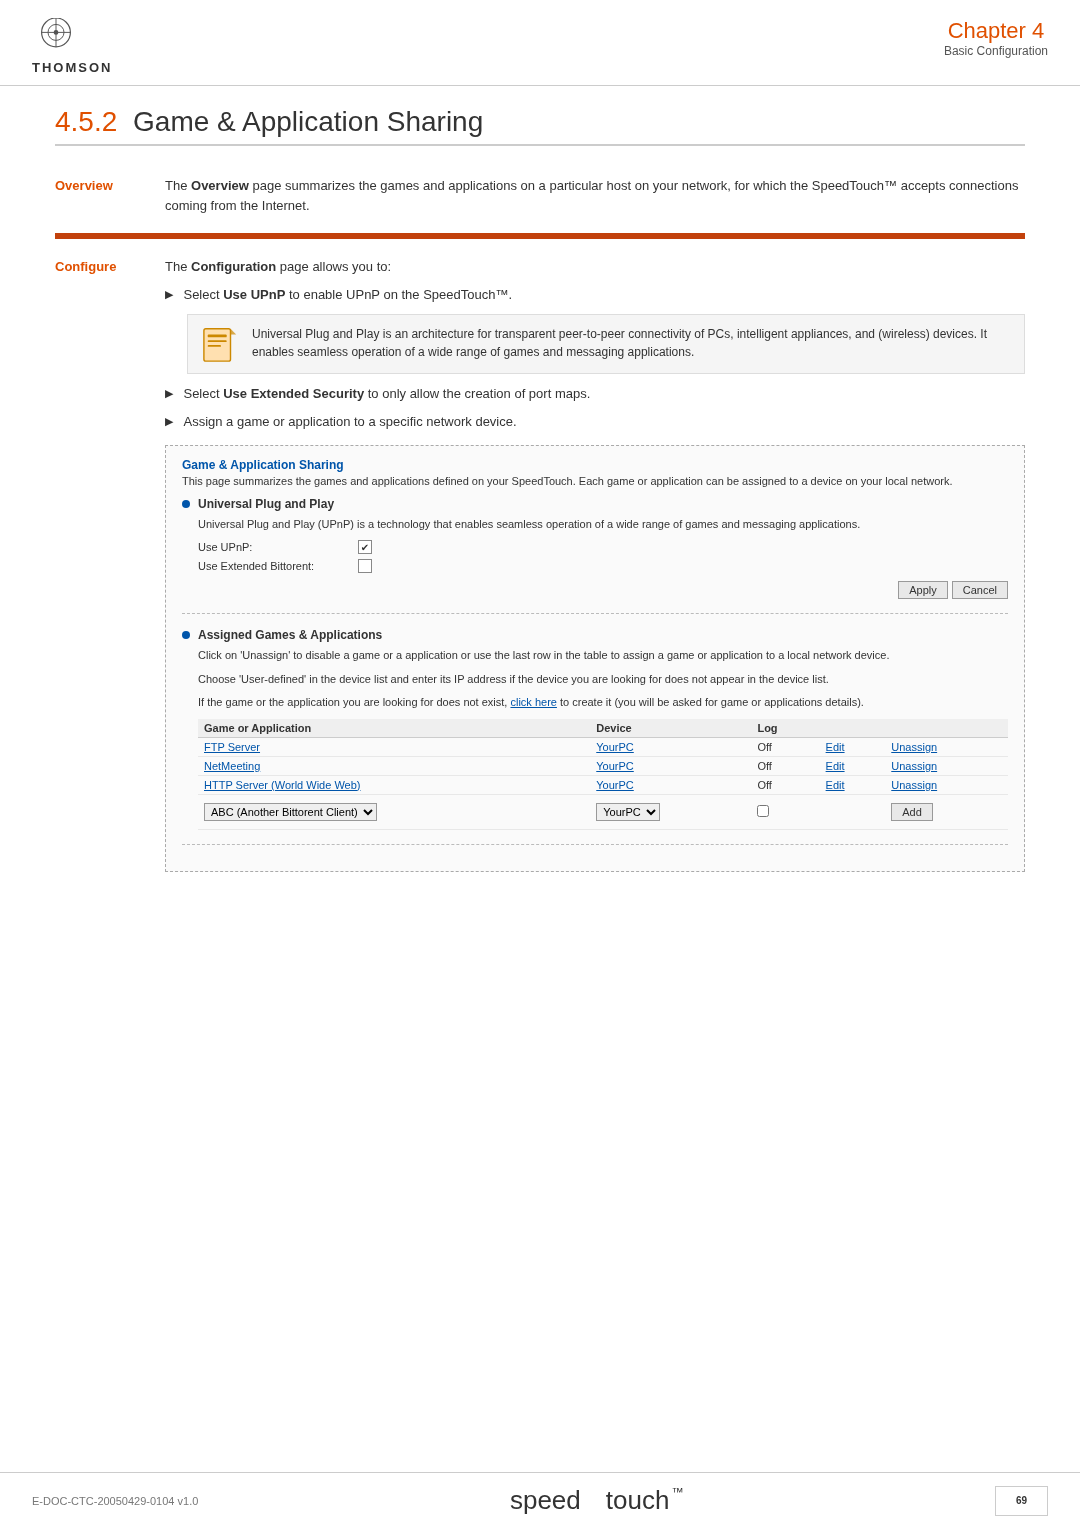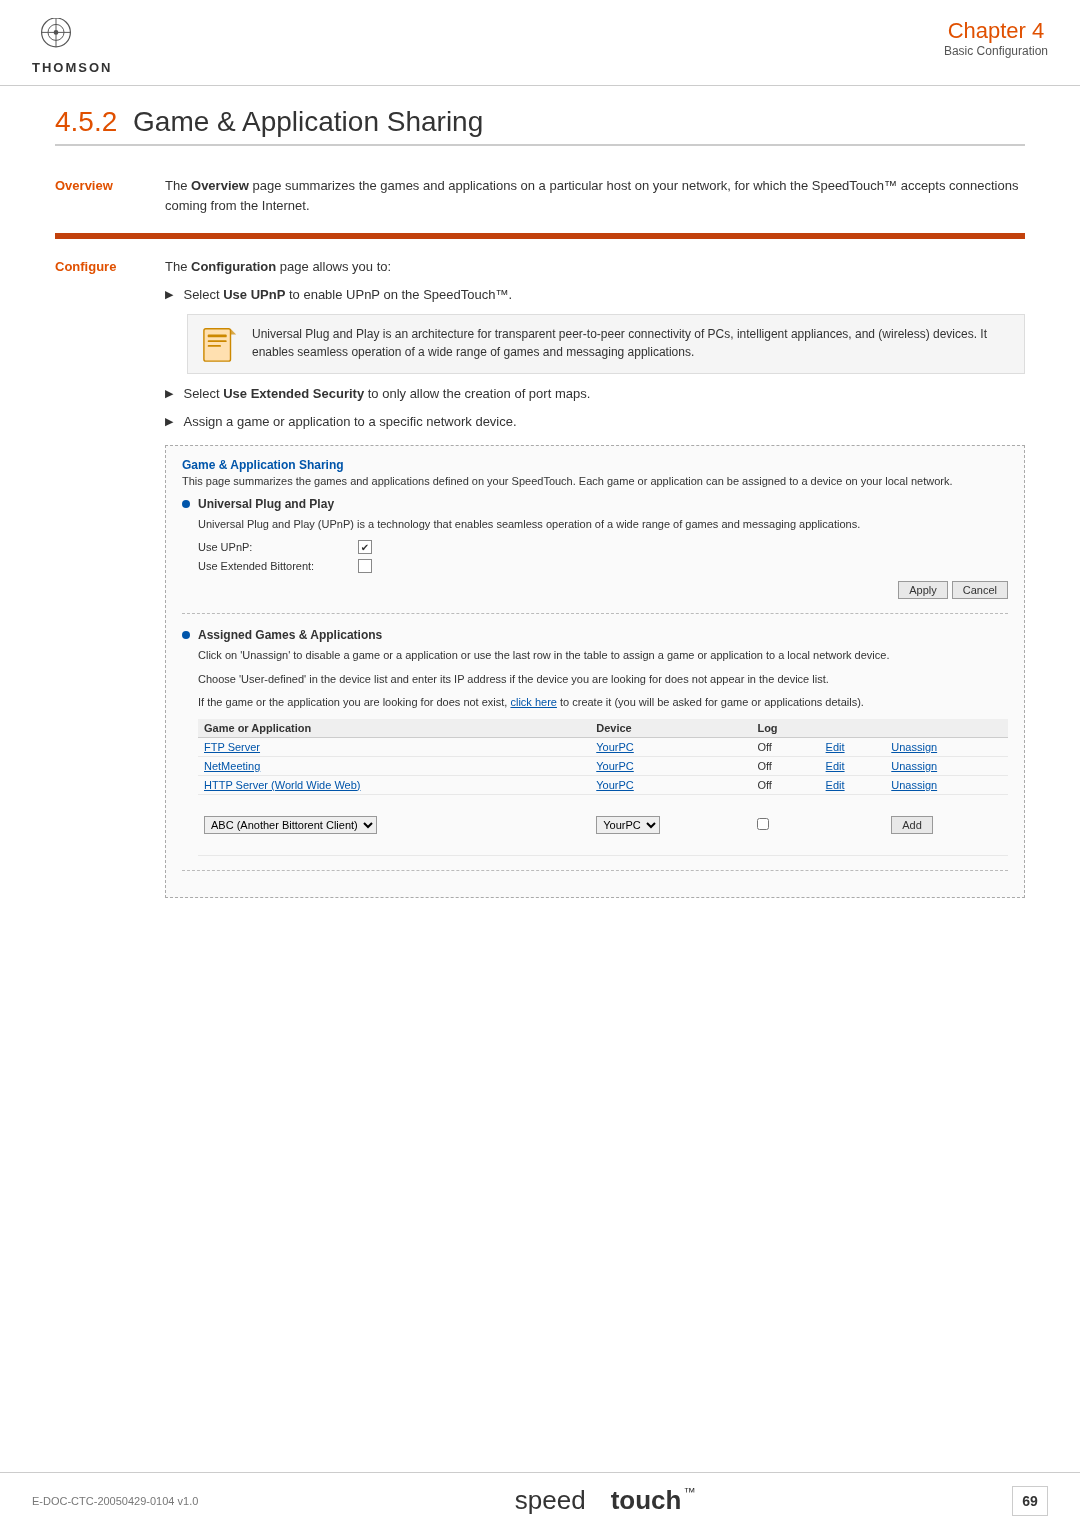--- a/index.html
+++ b/index.html
@@ -261,21 +261,21 @@
       cursor: pointer;
     }
     .table-link-action {
       color: #0055aa;
       text-decoration: underline;
       cursor: pointer;
     }
 
     
     .add-row td {
-      padding: 21px 6px;
+      padding: 8px 6px;
     }
     .add-row select {
       font-size: 11px;
       padding: 1px 2px;
       border: 1px solid #999;
     }
     .add-row input[type="checkbox"] {
       width: 12px;
       height: 12px;
     }
@@ -308,37 +308,37 @@
       align-items: flex-start;
       gap: 2px;
     }
     .speedtouch-speed {
       font-size: 26px;
       font-weight: normal;
       color: #333;
     }
     .speedtouch-touch {
       font-size: 26px;
-      font-weight: bold;
+      font-weight: normal;
       color: #333;
       margin-left: 23px;
     }
     .speedtouch-tm {
       font-size: 12px;
       vertical-align: super;
       color: #333;
     }
     .footer-right {
-      width: 36px;
+      width: 53px;
       height: 30px;
       border: 1px solid #ccc;
       display: flex;
       align-items: center;
       justify-content: center;
-      font-size: 14px;
+      font-size: 10px;
       font-weight: bold;
       color: #333;
       text-align: center;
     }
   </style>
 </head>
 <body>
 
 <div class="header">
   <div class="logo-area">

